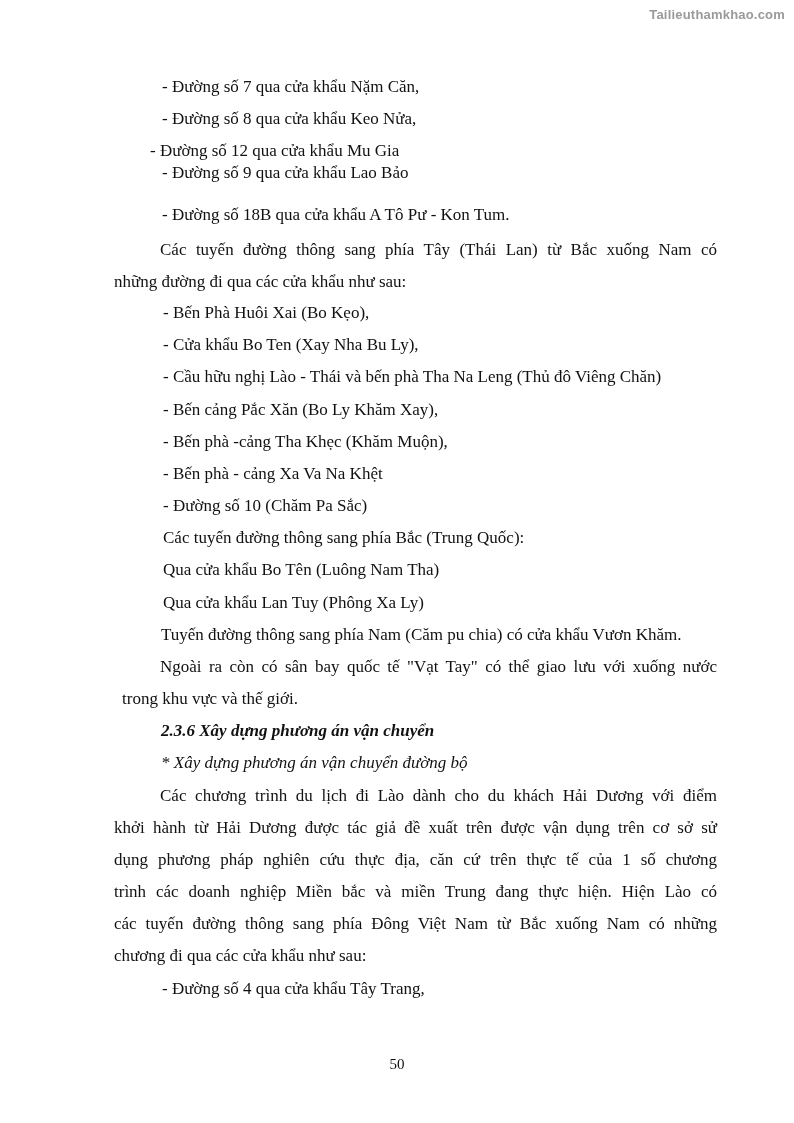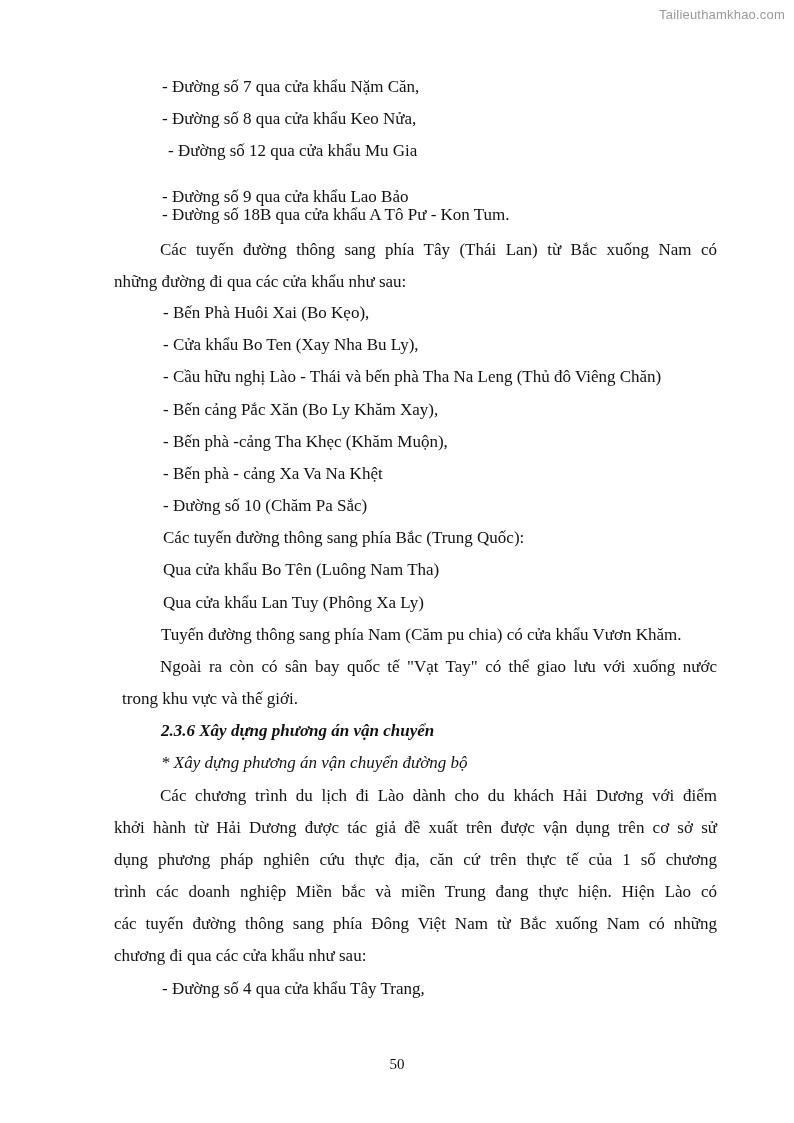--- a/index.html
+++ b/index.html
@@ -1,35 +1,35 @@
 <!DOCTYPE html>
 <html><head>
 <meta charset="utf-8">
 <style>
   html, body { margin: 0; padding: 0; background: #ffffff; }
   body { width: 794px; height: 1123px; position: relative; overflow: hidden;
          font-family: "Liberation Serif", serif; color: #111; }
   .watermark { position: absolute; top: 7px; right: 9px; font-family: "Liberation Sans", sans-serif;
-               font-size: 13px; color: #9a9a9a; letter-spacing: 0.2px; }
+               font-size: 13px; color: #9a9a9a; letter-spacing: 0.2px; font-weight: bold; }
   .line { position: absolute; font-size: 17px; white-space: nowrap; line-height: 1; }
   .just { left: 114px; width: 603px; text-align: justify; text-align-last: justify; white-space: normal; }
   .bi { font-weight: bold; font-style: italic; }
   .it { font-style: italic; }
   .pagenum { position: absolute; top: 1056px; left: 0; width: 794px; text-align: center; font-size: 15px; }
 </style>
 </head>
 <body>
 
 <div class="watermark">Tailieuthamkhao.com</div>
 
 <div>
   <div class="line" style="top:78px;left:162px">- Đường số 7 qua cửa khẩu Nặm Căn,</div>
   <div class="line" style="top:110px;left:162px">- Đường số 8 qua cửa khẩu Keo Nửa,</div>
-  <div class="line" style="top:142px;left:168px">- Đường số 12 qua cửa khẩu Mu Gia</div>
-  <div class="line" style="top:188px;left:162px">- Đường số 9 qua cửa khẩu Lao Bảo</div>
+  <div class="line" style="top:142px;left:150px">- Đường số 12 qua cửa khẩu Mu Gia</div>
+  <div class="line" style="top:164px;left:162px">- Đường số 9 qua cửa khẩu Lao Bảo</div>
   <div class="line" style="top:206px;left:162px">- Đường số 18B qua cửa khẩu A Tô Pư - Kon Tum.</div>
 
   <div class="line just" style="top:241px;text-indent:46px">Các tuyến đường thông sang phía Tây (Thái Lan) từ Bắc xuống Nam có</div>
   <div class="line" style="top:273px;left:114px">những đường đi qua các cửa khẩu như sau:</div>
 
   <div class="line" style="top:304px;left:163px">- Bến Phà Huôi Xai (Bo Kẹo),</div>
   <div class="line" style="top:336px;left:163px">- Cửa khẩu Bo Ten (Xay Nha Bu Ly),</div>
   <div class="line" style="top:368px;left:163px">- Cầu hữu nghị Lào - Thái và bến phà Tha Na Leng (Thủ đô Viêng Chăn)</div>
   <div class="line" style="top:401px;left:163px">- Bến cảng Pắc Xăn (Bo Ly Khăm Xay),</div>
   <div class="line" style="top:433px;left:163px">- Bến phà -cảng Tha Khẹc (Khăm Muộn),</div>

